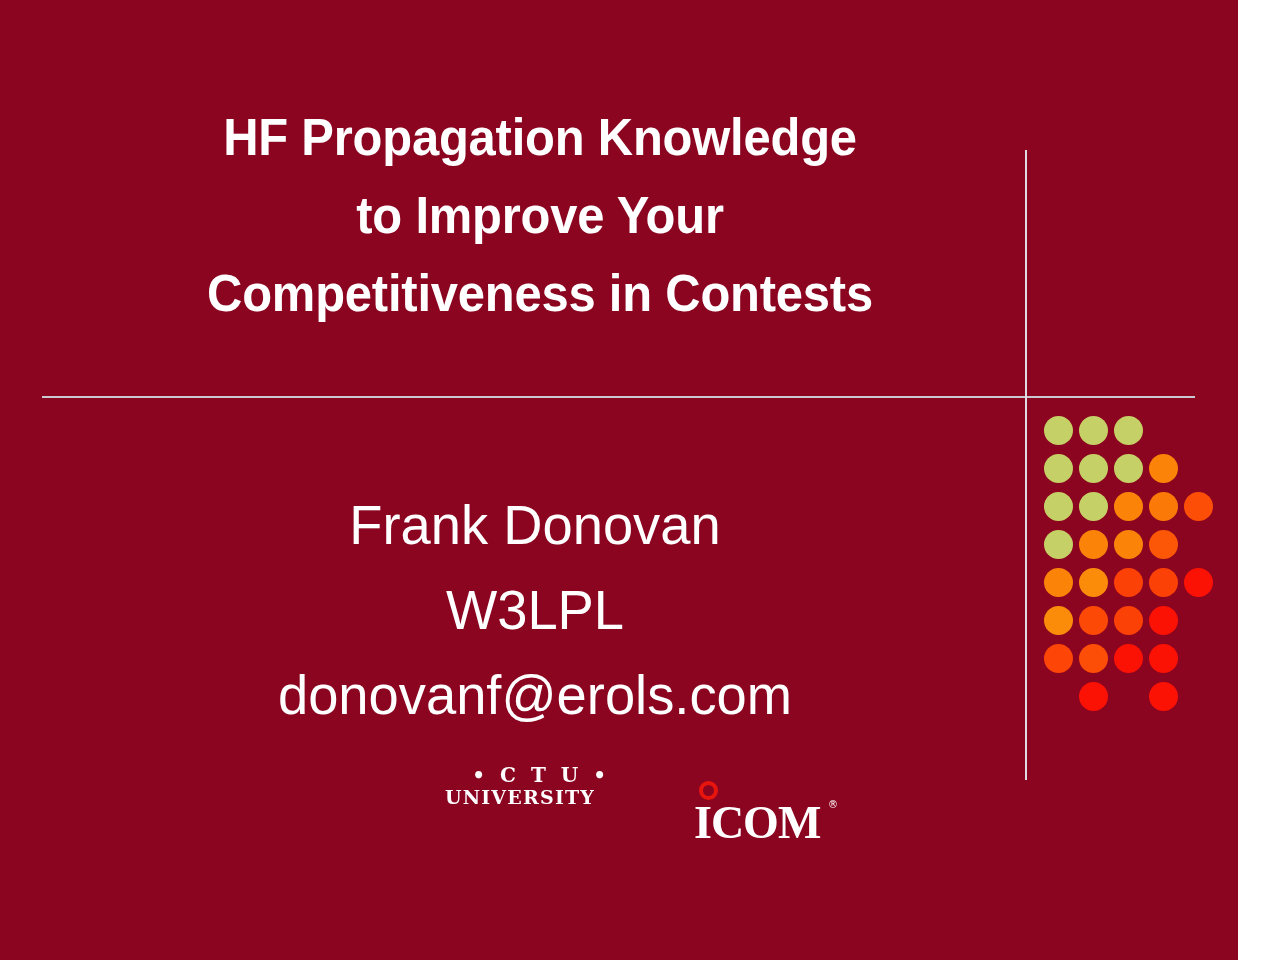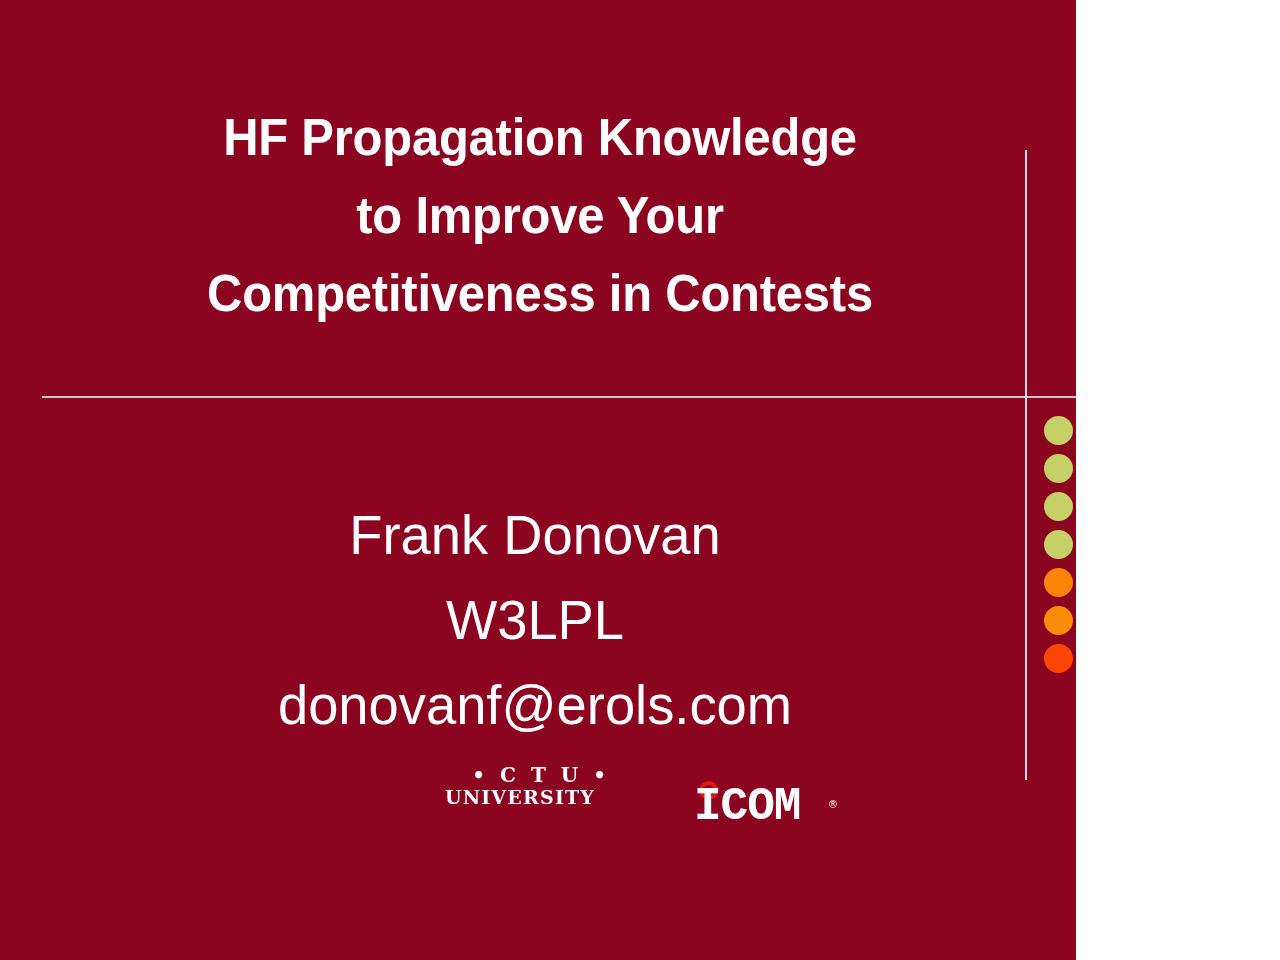--- a/index.html
+++ b/index.html
@@ -8,21 +8,21 @@
     padding: 0;
   }
   body {
     width: 1280px;
     height: 960px;
     overflow: hidden;
     font-family: "Liberation Sans", sans-serif;
   }
   #slide {
     position: relative;
-    width: 1076px;
+    width: 1238px;
     height: 960px;
     background: #8b0520;
     overflow: hidden;
   }
 
   
   #rule-horizontal {
     position: absolute;
     left: 42px;
     top: 396px;
@@ -56,21 +56,21 @@
     line-height: 1.5;
     letter-spacing: -0.2px;
     white-space: nowrap;
     transform: scaleX(0.94);
   }
 
   
   #author-block {
     position: absolute;
     left: 55px;
-    top: 492px;
+    top: 482px;
     width: 960px;
     text-align: center;
   }
   #author-block .author-line {
     display: block;
     color: #ffffff;
     font-family: "Liberation Sans", sans-serif;
     font-weight: normal;
     font-size: 56px;
     line-height: 1.52;
@@ -150,23 +150,23 @@
     top: 3px;
     width: 19px;
     height: 19px;
     border-radius: 50%;
     border: 4px solid #e8150e;
     box-sizing: border-box;
   }
   #icom-logo .icom-word {
     position: absolute;
     left: 0px;
-    top: 6px;
-    color: #ffffff;
-    font-family: Liberation Mono, monospace;
+    top: 22px;
+    color: #ffffff;
+    font-family: Liberation Serif, serif;
     font-weight: bold;
     font-size: 46px;
     letter-spacing: -1px;
     line-height: 1;
     white-space: nowrap;
   }
   #icom-logo .icom-tm {
     position: absolute;
     left: 134px;
     top: 22px;

